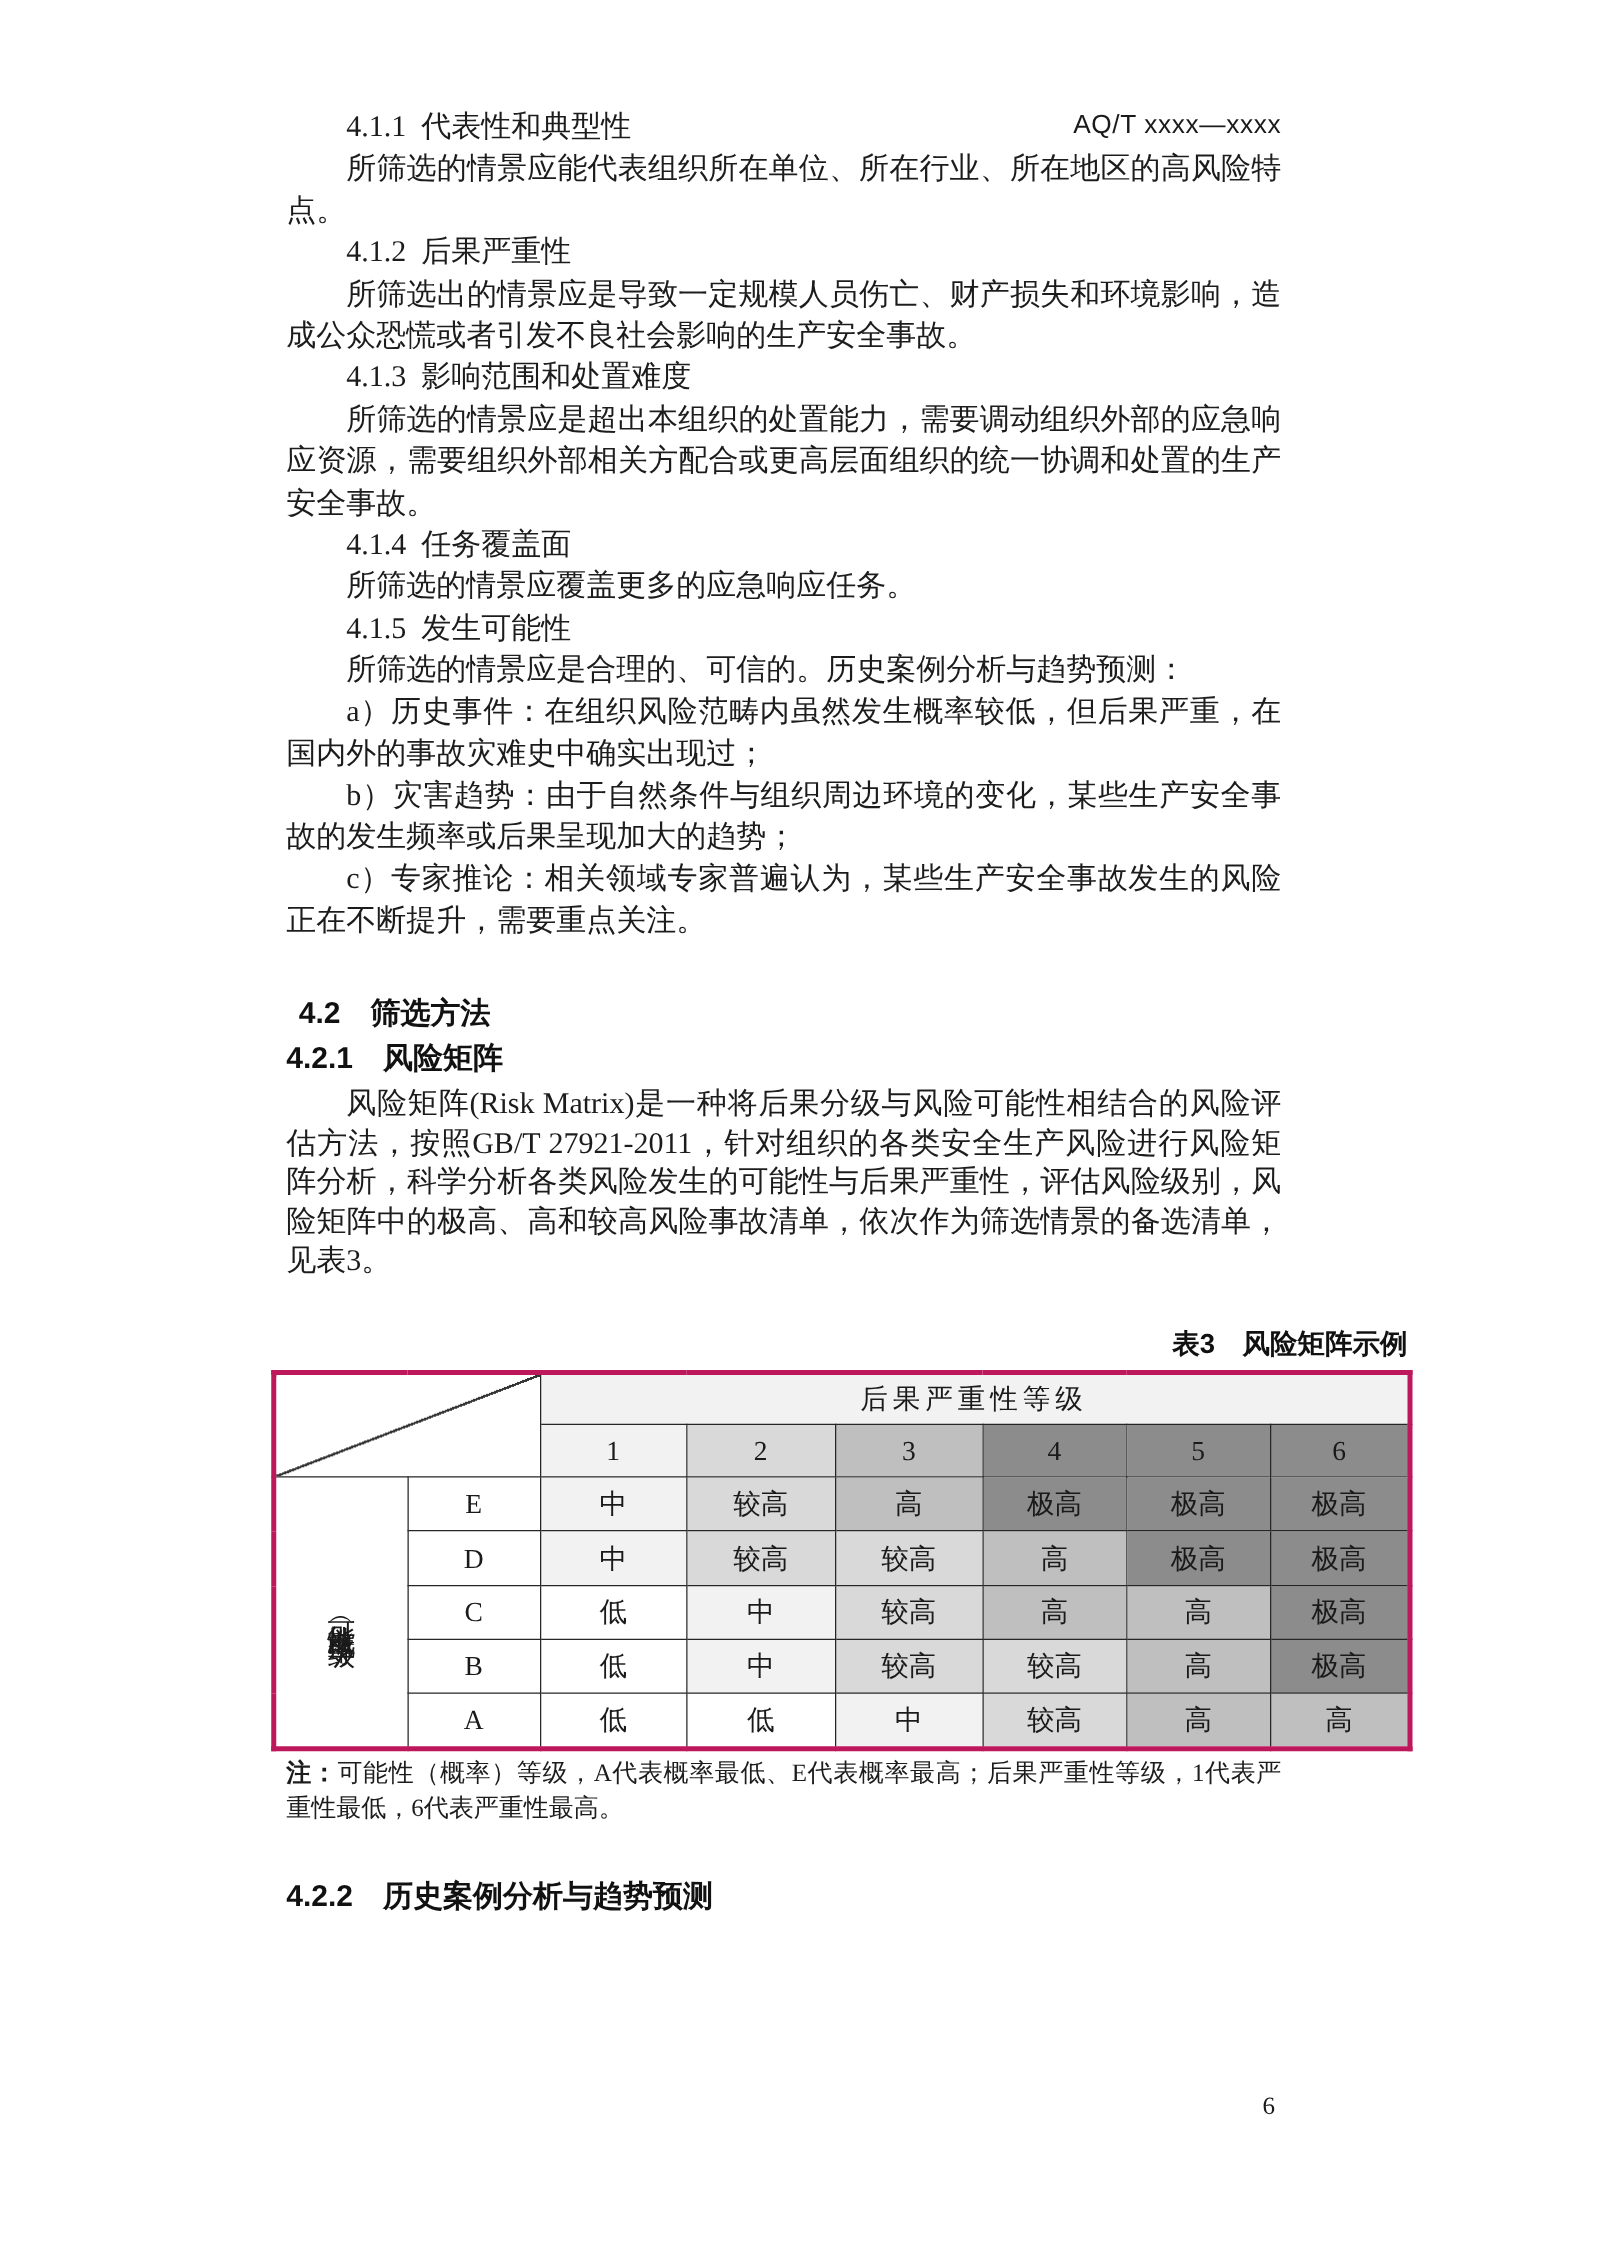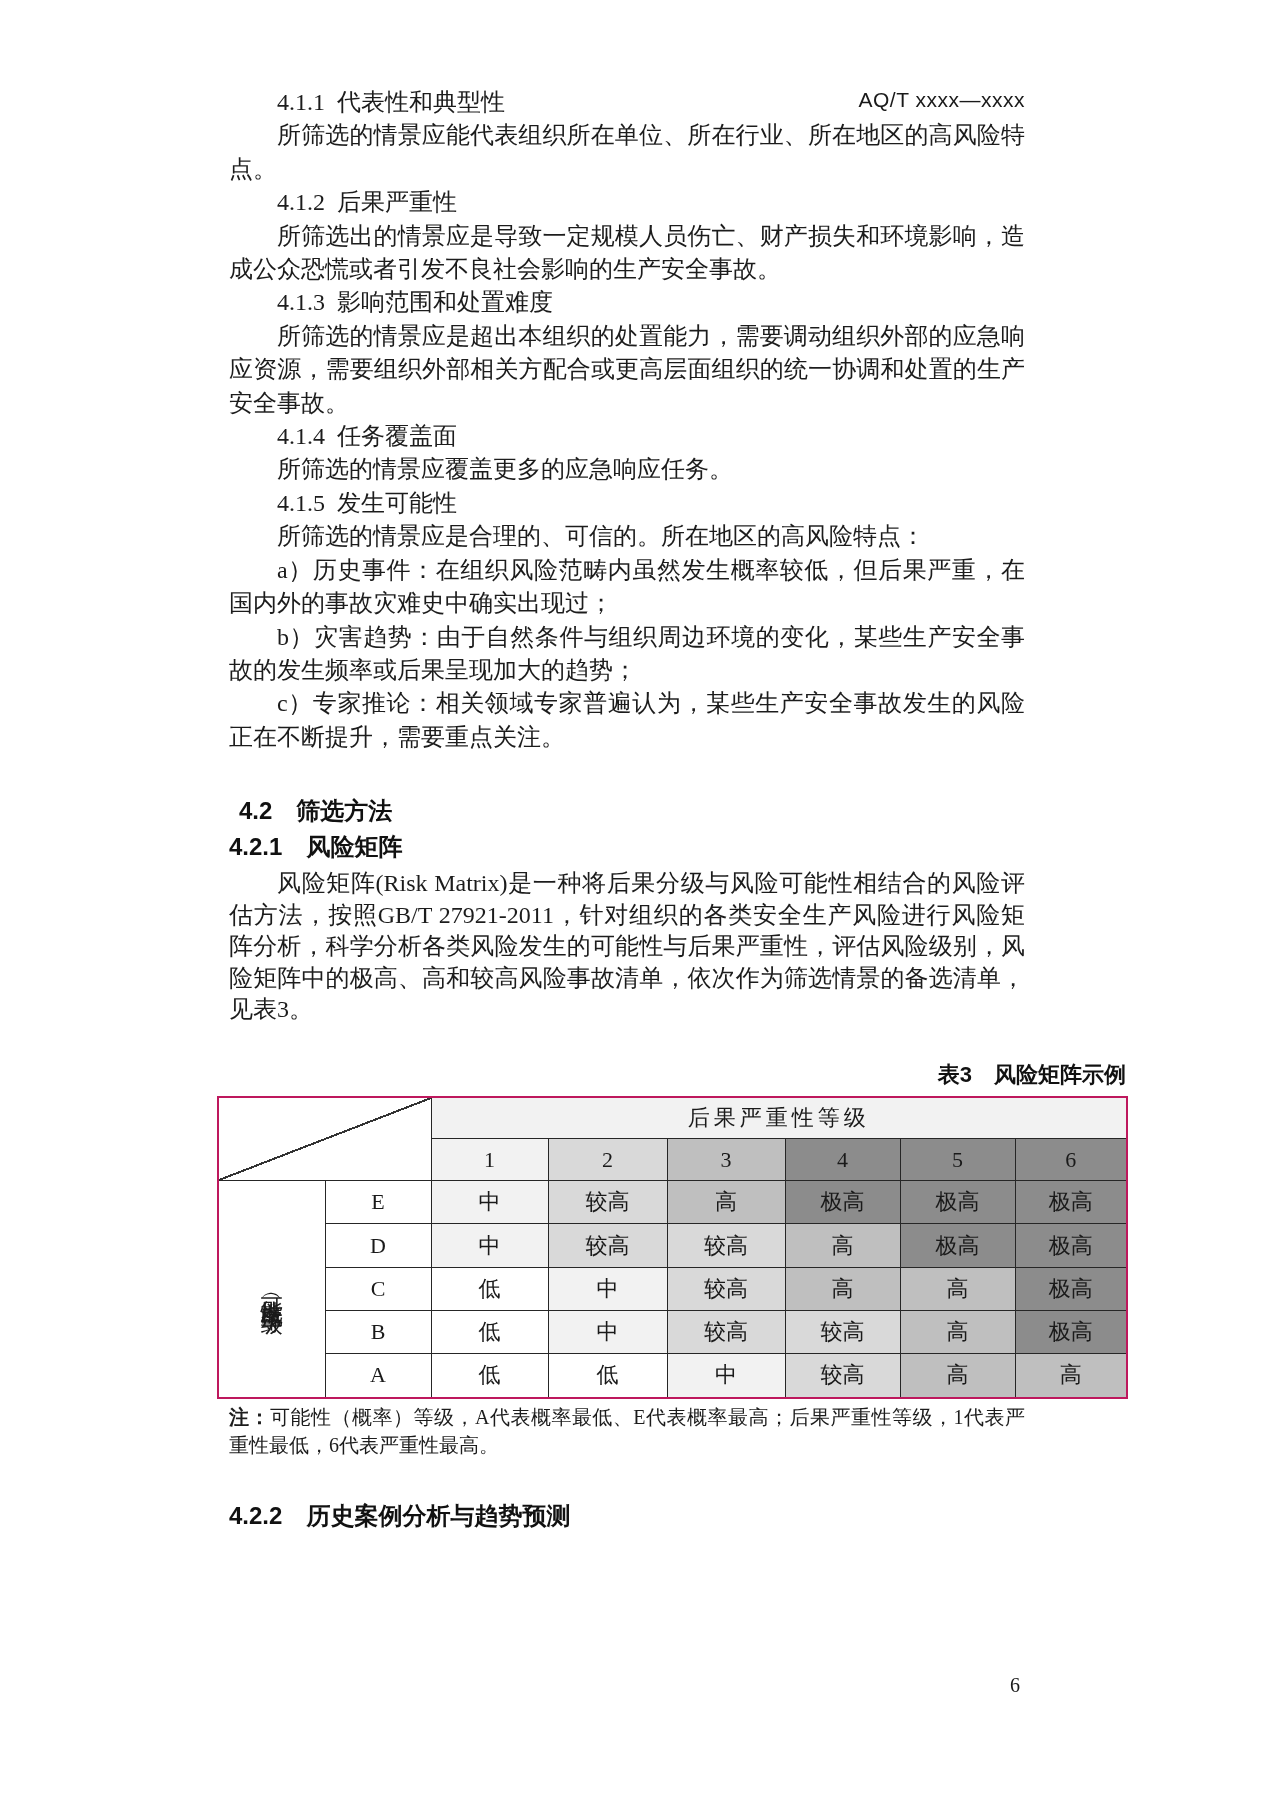--- a/index.html
+++ b/index.html
@@ -34,21 +34,21 @@
   #blocks-bottom .h3{margin-top:40px;}
   .caption{
     margin:34px 0 0 -12px;width:909px;
     text-align:right;
     font-family:"Liberation Sans","DejaVu Sans",sans-serif;
     font-weight:700;font-size:22px;color:#111;
   }
   table.risk-table{
     margin:6px 0 0 -12px;width:909px;
     border-collapse:collapse;table-layout:fixed;
-    border:2px solid #be185d;
+    border:4px solid #be185d;
   }
   table.risk-table td{
     border:1.5px solid #262626;
     padding:0;text-align:center;vertical-align:middle;
     font-size:22px;color:#1a1a1a;
     overflow:hidden;
   }
   td.diag{
     background:#ffffff;
     background-image:linear-gradient(to bottom right,
@@ -84,21 +84,21 @@
     <div id="blocks-top">
         <div class="blk clause">4.1.1 代表性和典型性</div>
         <div class="blk p">所筛选的情景应能代表组织所在单位、所在行业、所在地区的高风险特点。</div>
         <div class="blk clause">4.1.2 后果严重性</div>
         <div class="blk p">所筛选出的情景应是导致一定规模人员伤亡、财产损失和环境影响，造成公众恐慌或者引发不良社会影响的生产安全事故。</div>
         <div class="blk clause">4.1.3 影响范围和处置难度</div>
         <div class="blk p">所筛选的情景应是超出本组织的处置能力，需要调动组织外部的应急响应资源，需要组织外部相关方配合或更高层面组织的统一协调和处置的生产安全事故。</div>
         <div class="blk clause">4.1.4 任务覆盖面</div>
         <div class="blk p">所筛选的情景应覆盖更多的应急响应任务。</div>
         <div class="blk clause">4.1.5 发生可能性</div>
-        <div class="blk p">所筛选的情景应是合理的、可信的。所在地区的高风险特点：</div>
+        <div class="blk p">所筛选的情景应是合理的、可信的。历史案例分析与趋势预测：</div>
         <div class="blk p">a）历史事件：在组织风险范畴内虽然发生概率较低，但后果严重，在国内外的事故灾难史中确实出现过；</div>
         <div class="blk p">b）灾害趋势：由于自然条件与组织周边环境的变化，某些生产安全事故的发生频率或后果呈现加大的趋势；</div>
         <div class="blk p">c）专家推论：相关领域专家普遍认为，某些生产安全事故发生的风险正在不断提升，需要重点关注。</div>
         <div class="blk h2">4.2　筛选方法</div>
         <div class="blk h3">4.2.1　风险矩阵</div>
         <div class="blk p-tight">风险矩阵(Risk Matrix)是一种将后果分级与风险可能性相结合的风险评估方法，按照GB/T 27921-2011，针对组织的各类安全生产风险进行风险矩阵分析，科学分析各类风险发生的可能性与后果严重性，评估风险级别，风险矩阵中的极高、高和较高风险事故清单，依次作为筛选情景的备选清单，见表3。</div>
       </div>
 
     <div class="caption">表3　风险矩阵示例</div>
 

